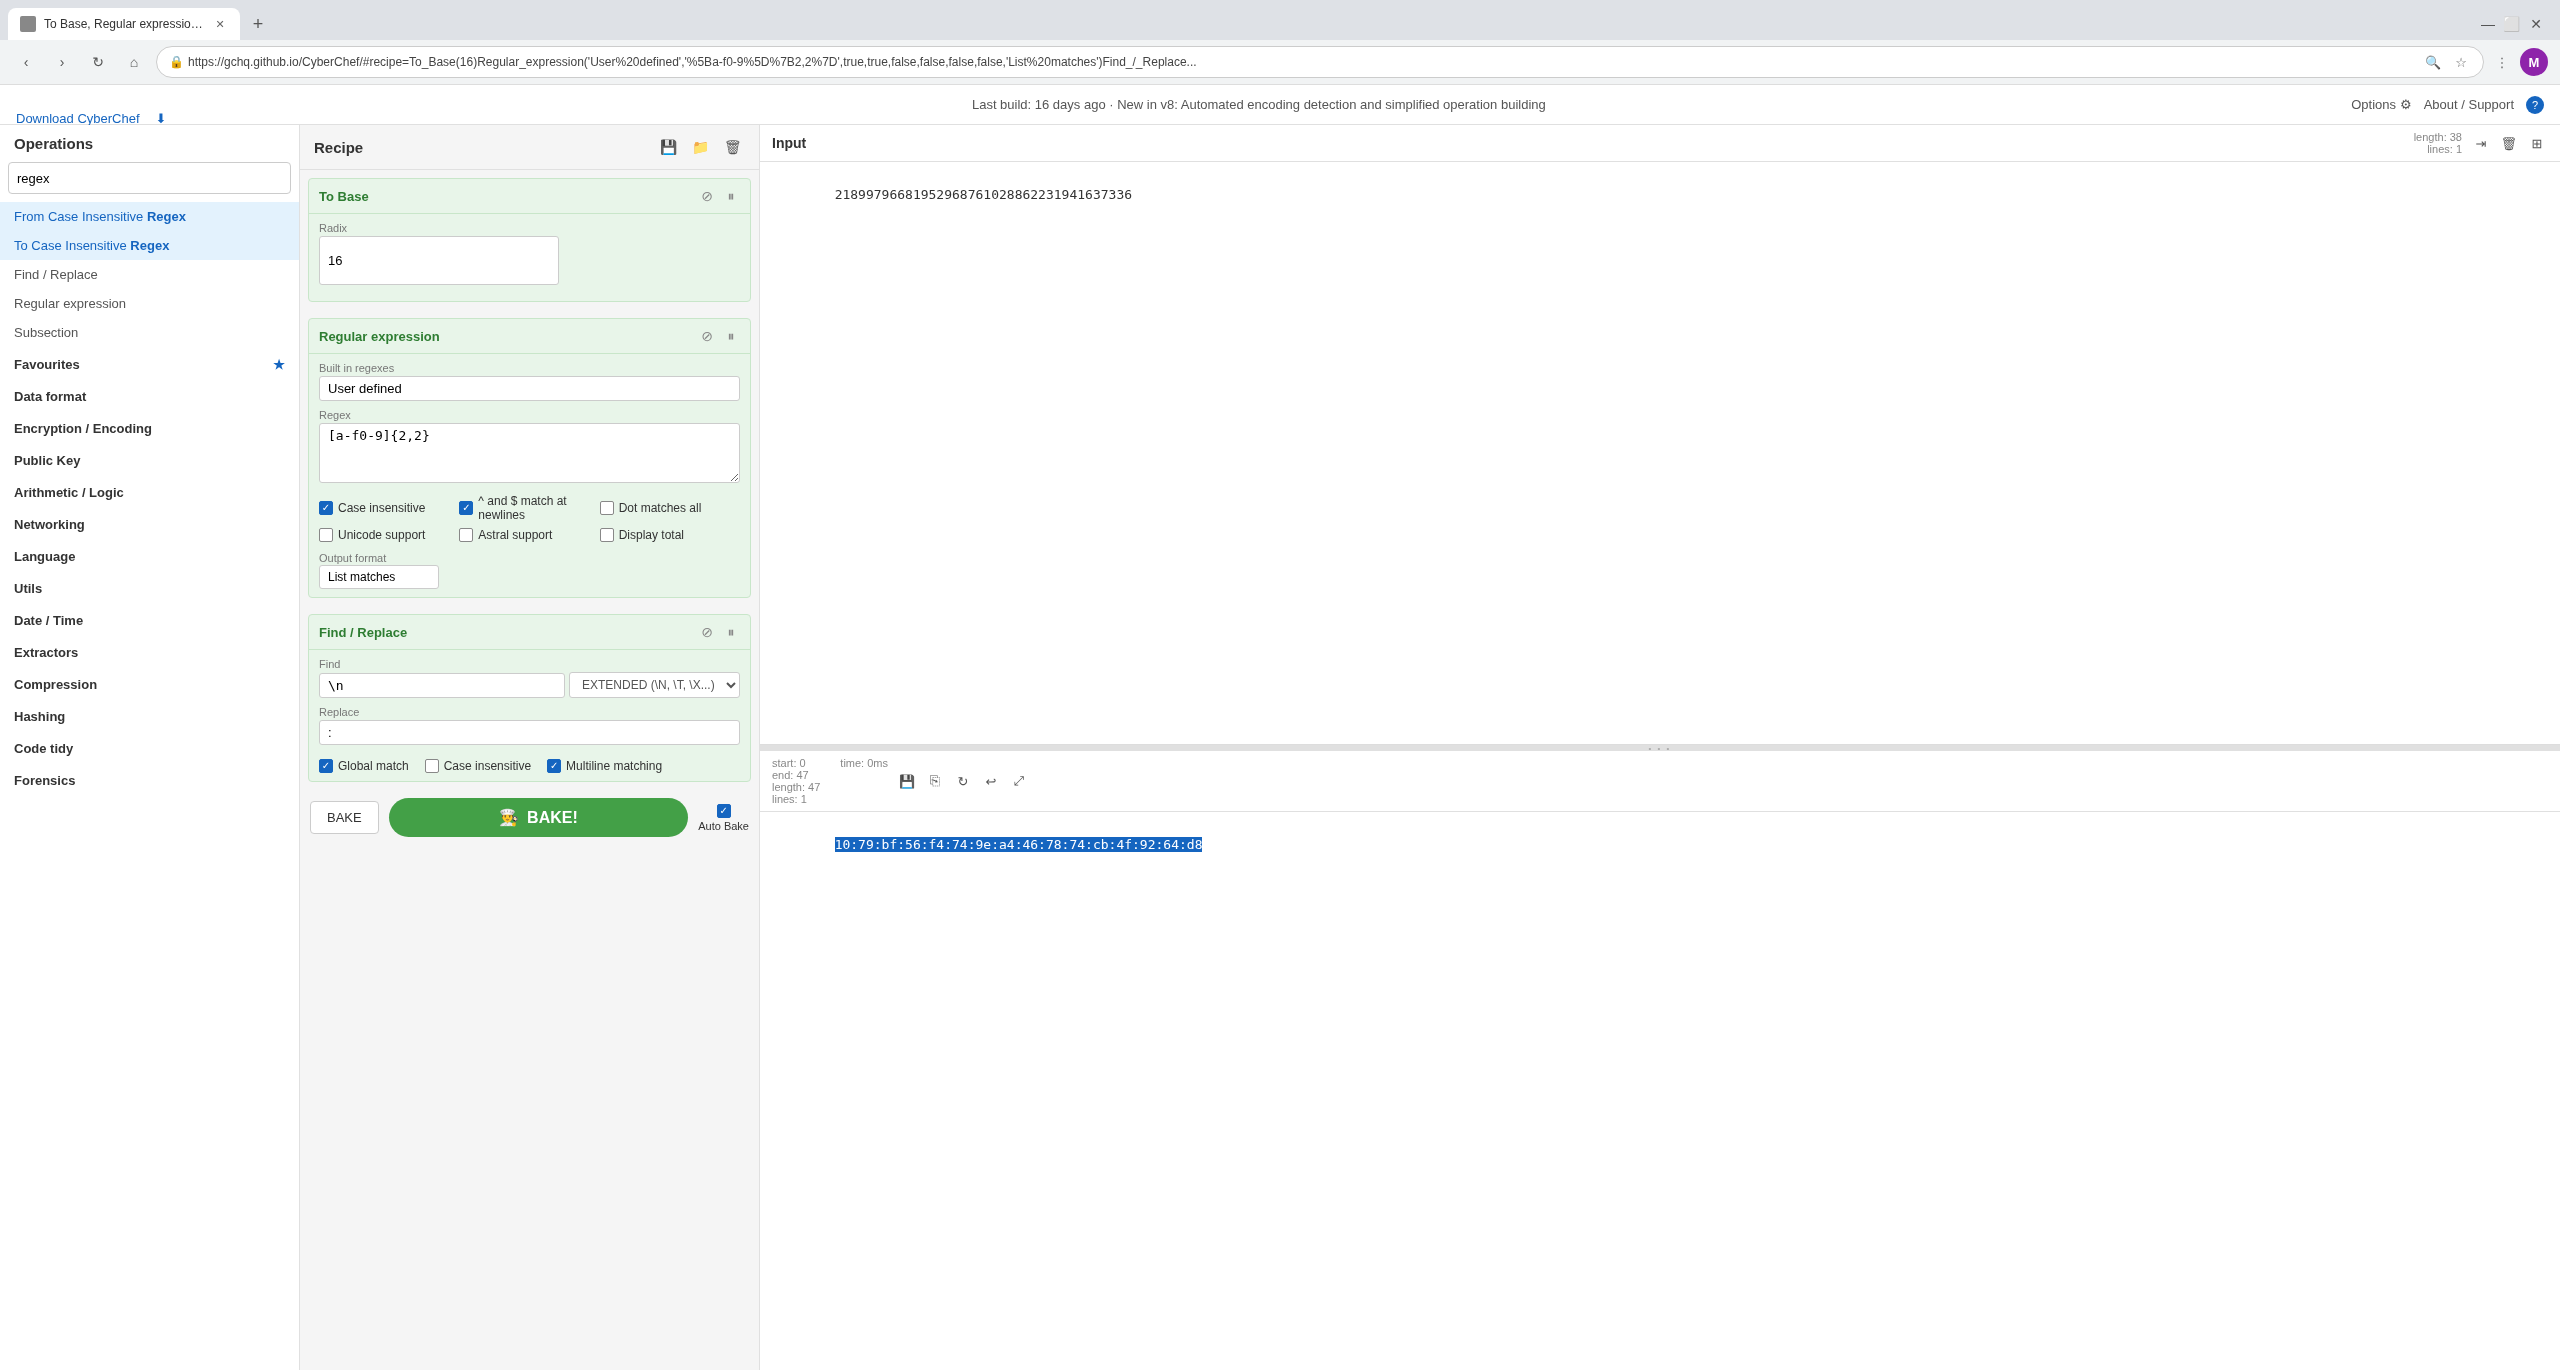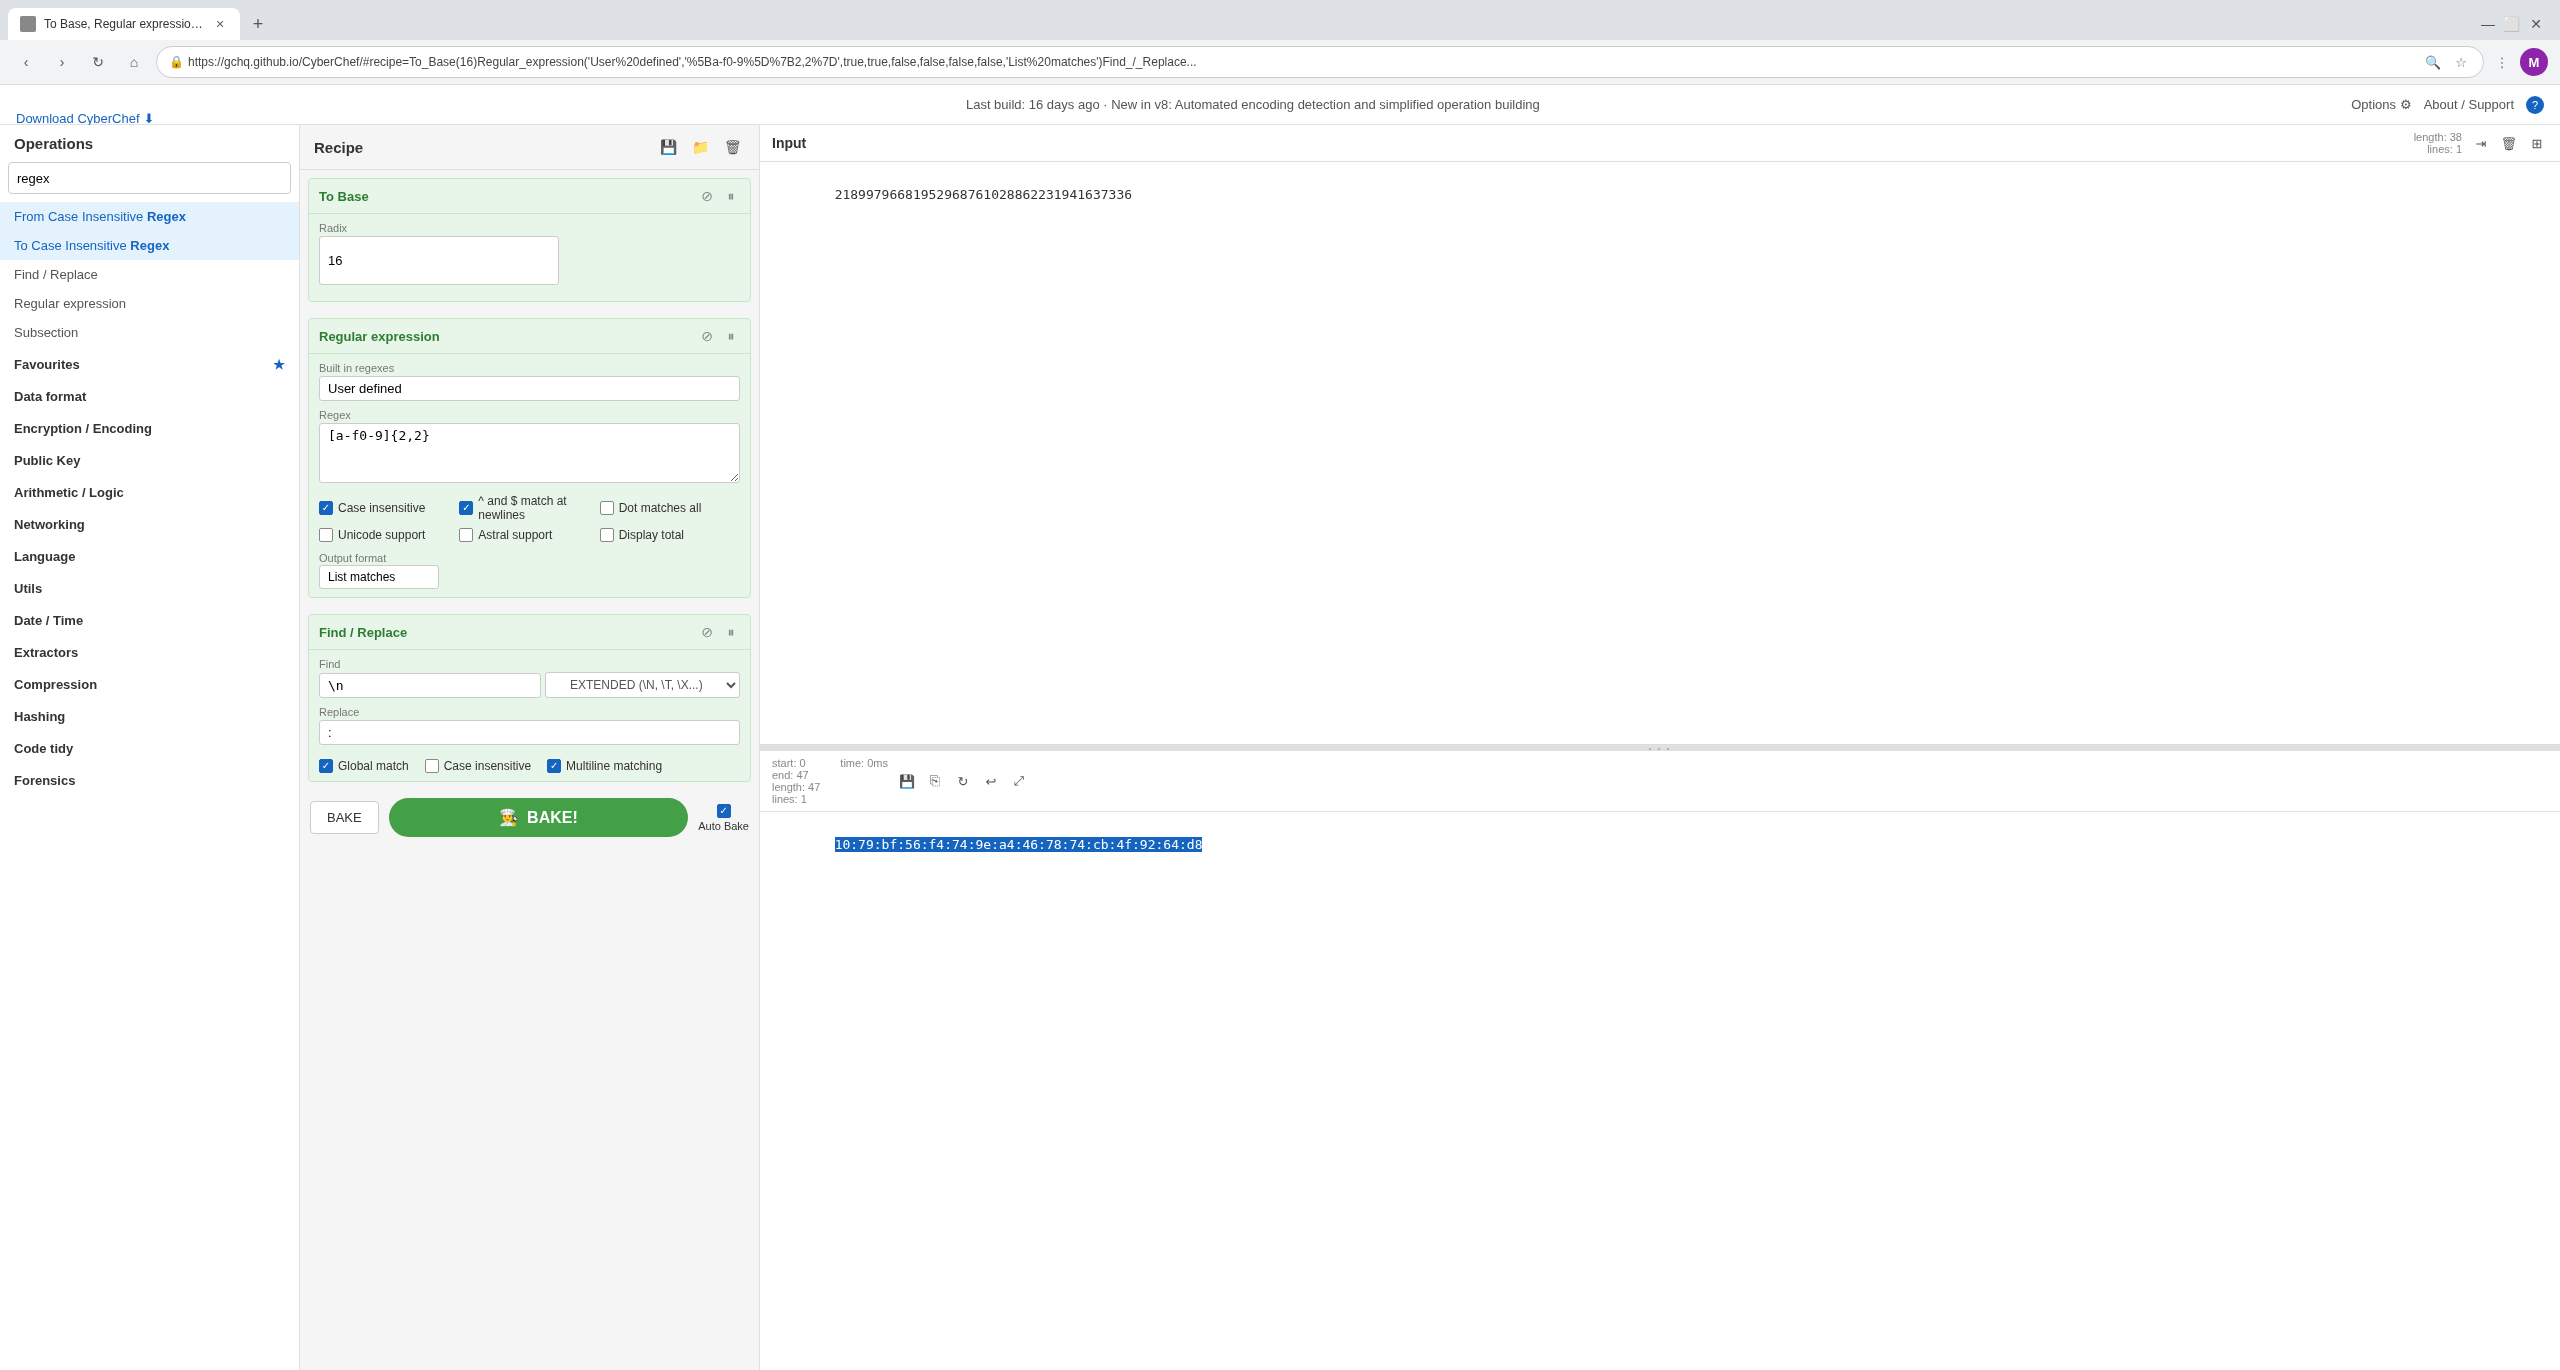--- a/index.html
+++ b/index.html
@@ -19,21 +19,21 @@
     .address-bar { display: flex; align-items: center; padding: 6px 12px; gap: 8px; height: 44px; }
     .nav-btn { width: 28px; height: 28px; display: flex; align-items: center; justify-content: center; border-radius: 50%; cursor: pointer; color: #555; font-size: 14px; }
     .address-input { flex: 1; height: 32px; border: 1px solid #ccc; border-radius: 16px; padding: 0 12px; font-size: 13px; background: #fff; color: #333; display: flex; align-items: center; }
     .address-text { font-size: 12px; color: #444; white-space: nowrap; overflow: hidden; text-overflow: ellipsis; flex: 1; }
     .addr-icons { display: flex; gap: 8px; align-items: center; margin-left: 8px; }
     .addr-icon { width: 20px; height: 20px; display: flex; align-items: center; justify-content: center; cursor: pointer; color: #666; }
     .user-avatar { width: 28px; height: 28px; border-radius: 50%; background: #8e24aa; display: flex; align-items: center; justify-content: center; color: white; font-size: 13px; font-weight: bold; cursor: pointer; }
 
     
     .app-bar { background: #fff; border-bottom: 1px solid #e0e0e0; display: flex; align-items: center; padding: 0 16px; height: 40px; }
-    .download-link { color: #1565c0; font-size: 13px; display: flex; align-items: center; gap: 4px; cursor: pointer; text-decoration: none; margin-top: 28px; }
+    .download-link { color: #1565c0; font-size: 13px; display: flex; align-items: center; gap: 16px; cursor: pointer; text-decoration: none; margin-top: 28px; }
     .build-notice { flex: 1; text-align: center; font-size: 13px; color: #555; }
     .app-bar-right { display: flex; gap: 12px; align-items: center; }
     .options-link { color: #555; font-size: 13px; cursor: pointer; display: flex; align-items: center; gap: 4px; }
     .about-link { color: #555; font-size: 13px; cursor: pointer; }
     .help-icon { width: 18px; height: 18px; border-radius: 50%; background: #1565c0; color: white; display: flex; align-items: center; justify-content: center; font-size: 11px; cursor: pointer; }
 
     
     .main-layout { display: flex; height: calc(100vh - 124px); }
 
     
@@ -71,21 +71,21 @@
     .cb-box.checked { background: #1565c0; border-color: #1565c0; }
     .cb-box.checked::after { content: '✓'; color: white; font-size: 10px; line-height: 1; }
 
     .output-format-container { display: inline-block; }
     .output-format-box { border: 1px solid #ccc; border-radius: 3px; padding: 4px 8px; font-size: 12px; background: #fff; display: inline-block; min-width: 120px; }
     .output-format-label { font-size: 11px; color: #777; }
 
     
     .find-row { display: flex; align-items: center; gap: 4px; }
     .find-input { flex: 1; border: 1px solid #ccc; border-radius: 3px; padding: 4px 8px; font-size: 13px; background: #fff; font-family: monospace; }
-    .find-type-select { border: 1px solid #ccc; border-radius: 3px; padding: 4px 20px; font-size: 12px; background: #fff; cursor: pointer; color: #555; }
+    .find-type-select { border: 1px solid #ccc; border-radius: 3px; padding: 4px 8px; font-size: 12px; background: #fff; cursor: pointer; color: #555; }
 
     
     .bake-area { padding: 8px 10px; display: flex; align-items: center; gap: 10px; }
     .step-btn { padding: 8px 16px; font-size: 13px; border: 1px solid #ccc; border-radius: 4px; cursor: pointer; background: #fff; color: #333; }
     .bake-btn { flex: 1; padding: 10px; font-size: 16px; border-radius: 24px; cursor: pointer; background: #43a047; color: white; border: none; font-weight: bold; display: flex; align-items: center; justify-content: center; gap: 8px; }
     .auto-bake-area { display: flex; flex-direction: column; align-items: center; font-size: 11px; color: #333; gap: 2px; }
 
     
     .io-area { flex: 1; display: flex; flex-direction: column; }
     .io-pane { flex: 1; display: flex; flex-direction: column; border-bottom: 1px solid #ddd; }

